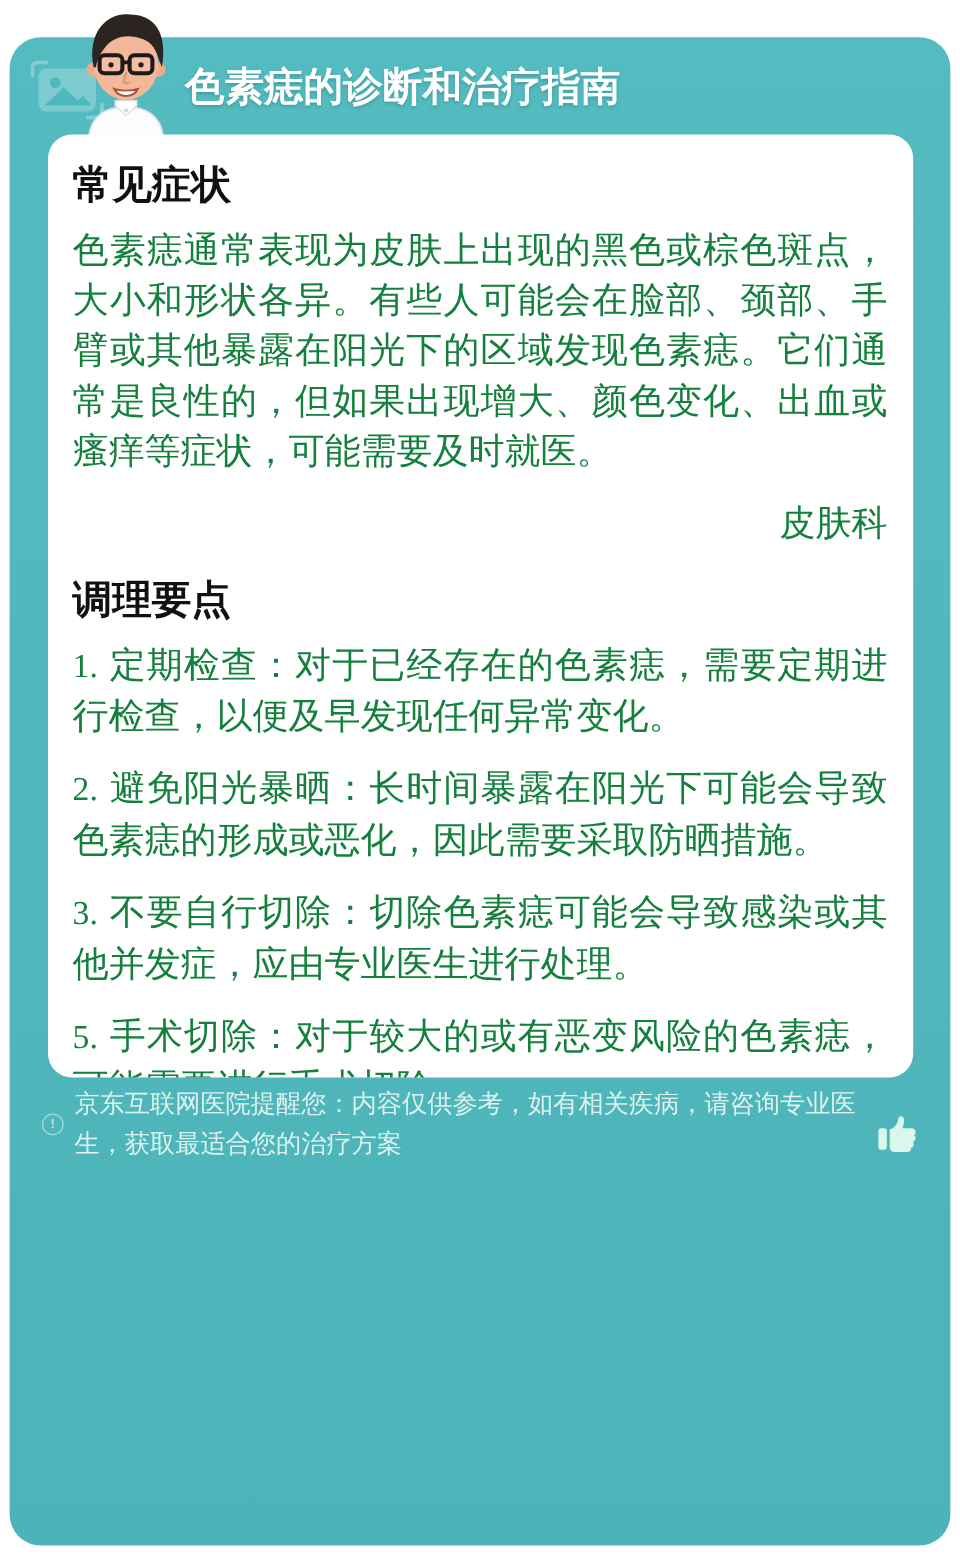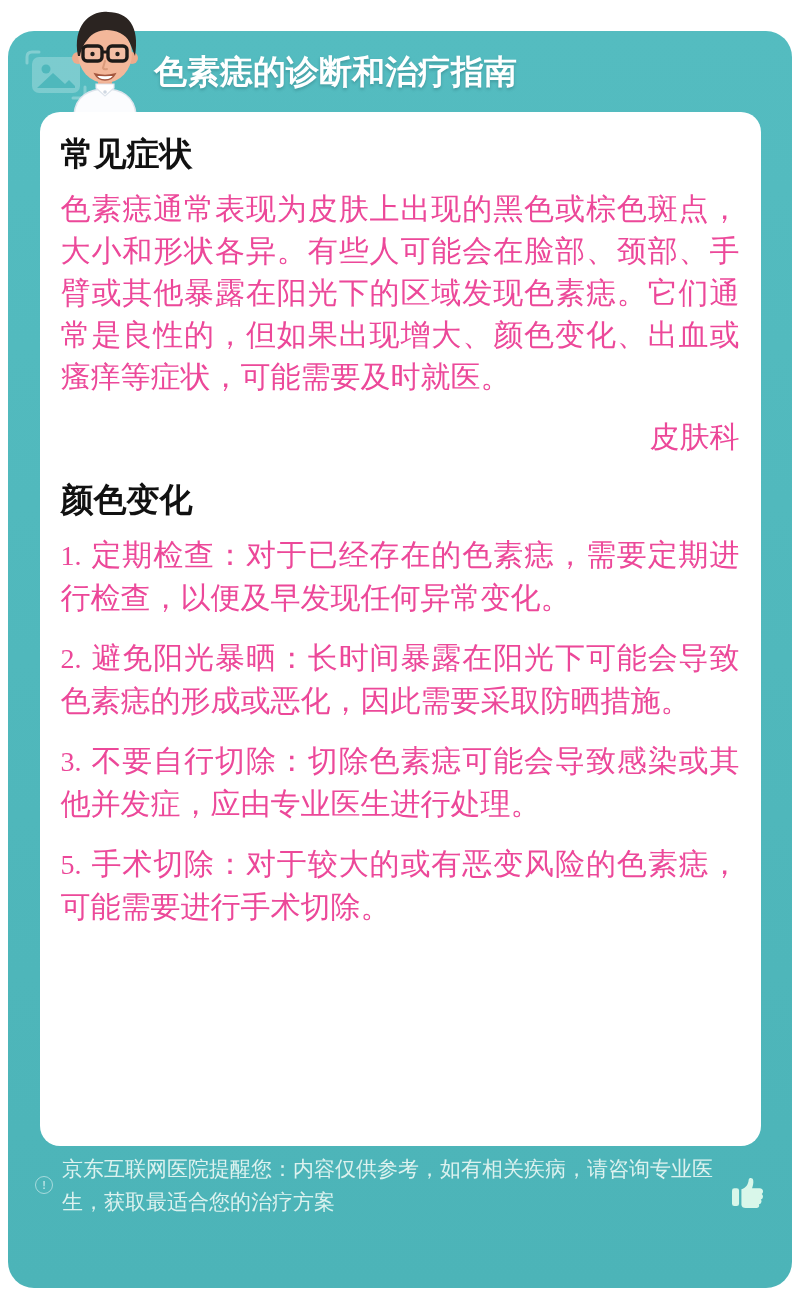--- a/index.html
+++ b/index.html
@@ -24,33 +24,33 @@
     position:absolute;left:48px;top:-25px;width:98px;height:108px;
   }
   .title{
     position:absolute;left:146px;top:22px;margin:0;
     font-size:33px;line-height:38px;font-weight:700;color:#ffffff;
     text-shadow:0 2px 3px rgba(25,80,85,.30);
     white-space:nowrap;
   }
   
   .card{
-    position:relative;margin:0 auto;width:721px;height:1034px;
+    position:relative;margin:0 auto;width:721px;height:786px;
     background:#ffffff;border-radius:20px;
     box-sizing:border-box;padding:22px 21px;
     overflow:hidden;
   }
   .card h2{
     margin:22px 0 14px 0;
     font-size:33px;line-height:40px;font-weight:700;color:#111111;
   }
   .card h2:first-child{margin-top:0;}
   .card p{
     margin:0 0 18px 0;
-    font-size:30px;line-height:42px;color:#ec4899;
+    font-size:30px;line-height:42px;color:#15803d;
     text-align:justify;text-justify:inter-ideograph;
   }
   .card p.plain{text-align:right;}
   .num{
     font-family:"Liberation Serif","DejaVu Serif",serif;
     font-size:28px;margin-right:9px;
   }
   
   .footer{
     position:relative;height:78px;
@@ -126,21 +126,21 @@
 
     <h1 class="title">色素痣的诊断和治疗指南</h1>
   </div>
 
   <main class="card">
     <h2>常见症状</h2>
     <p>色素痣通常表现为皮肤上出现的黑色或棕色斑点，大小和形状各异。有些人可能会在脸部、颈部、手臂或其他暴露在阳光下的区域发现色素痣。它们通常是良性的，但如果出现增大、颜色变化、出血或瘙痒等症状，可能需要及时就医。</p>
 
     <p class="plain">皮肤科</p>
 
-    <h2>颜色变化</h2>
+    <h2>调理要点</h2>
 
     <p><span class="num">1.</span><span>定期检查：对于已经存在的色素痣，需要定期进行检查，以便及早发现任何异常变化。</span></p>
     <p><span class="num">2.</span><span>避免阳光暴晒：长时间暴露在阳光下可能会导致色素痣的形成或恶化，因此需要采取防晒措施。</span></p>
     <p><span class="num">3.</span><span>不要自行切除：切除色素痣可能会导致感染或其他并发症，应由专业医生进行处理。</span></p>
     <p><span class="num">5.</span><span>手术切除：对于较大的或有恶变风险的色素痣，可能需要进行手术切除。</span></p>
   </main>
 
   <div class="footer">
     <span class="info-icon"></span>
     <p class="disclaimer">京东互联网医院提醒您：内容仅供参考，如有相关疾病，请咨询专业医生，获取最适合您的治疗方案</p>

